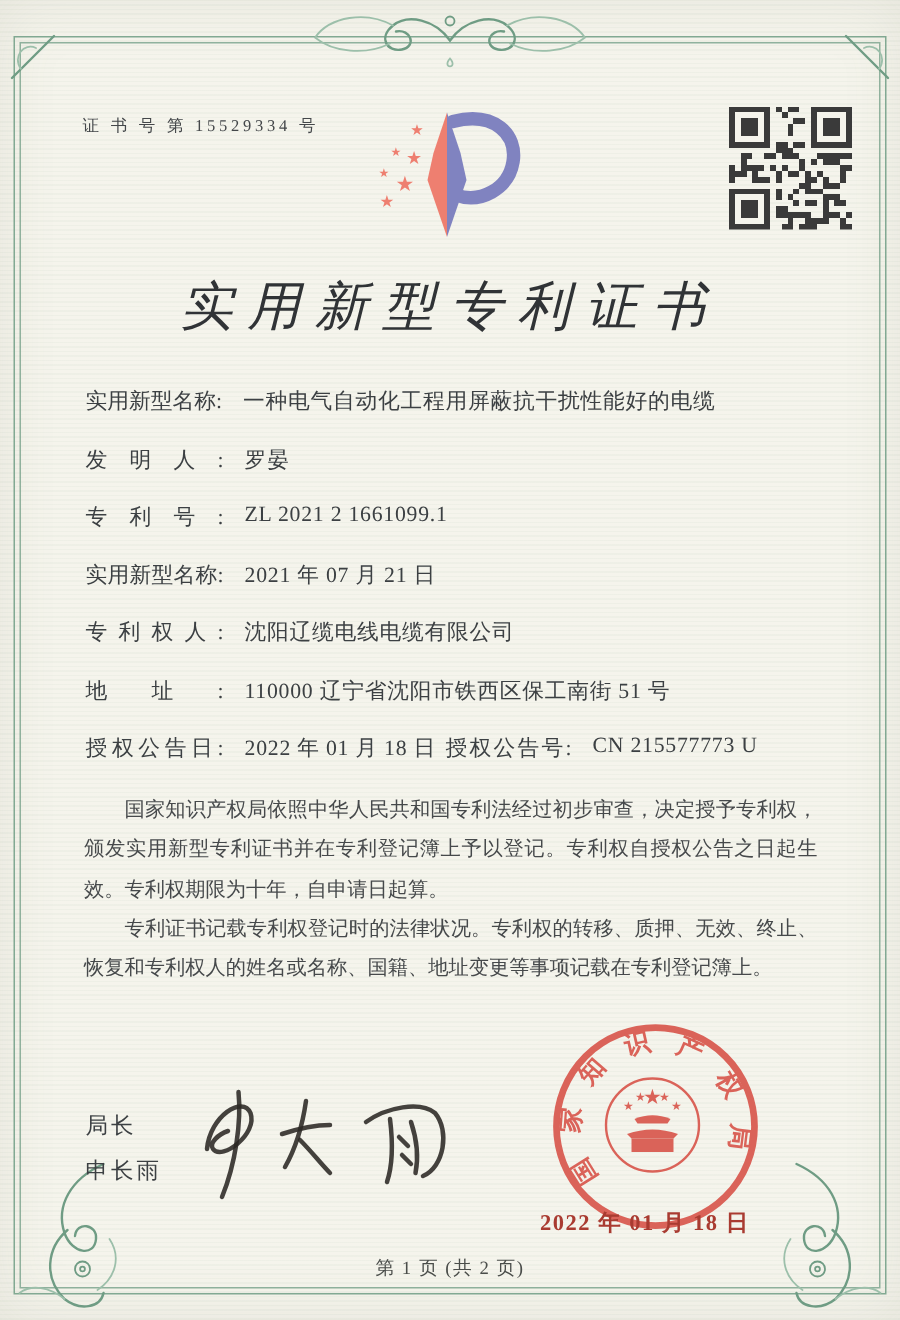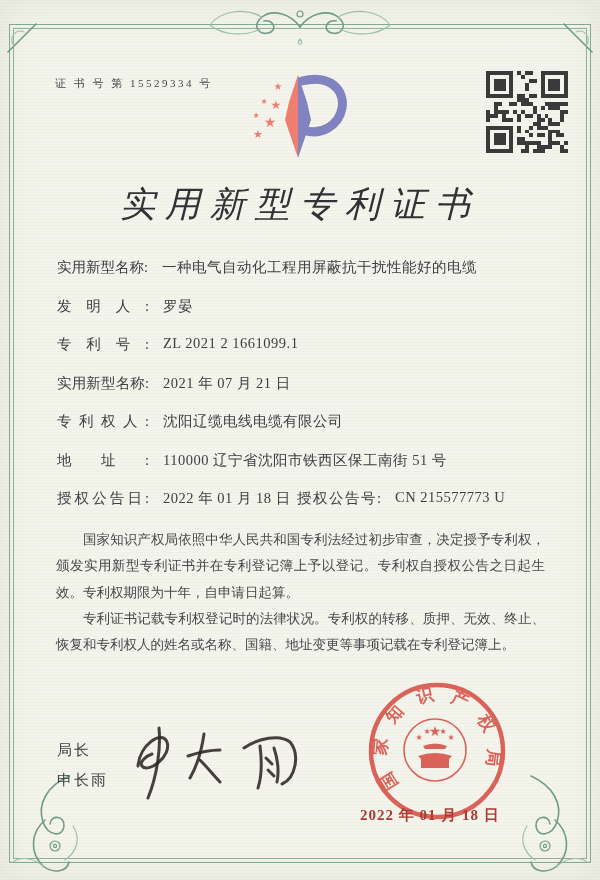--- a/index.html
+++ b/index.html
@@ -298,14 +298,15 @@
       <text class="emb" x="65" y="58" font-size="8" text-anchor="middle" style="font-family:'DejaVu Sans',sans-serif">★</text>
       <text class="emb" x="81" y="58" font-size="8" text-anchor="middle" style="font-family:'DejaVu Sans',sans-serif">★</text>
       <text class="emb" x="89" y="64" font-size="8" text-anchor="middle" style="font-family:'DejaVu Sans',sans-serif">★</text>
       <path class="emb" d="M61,70 Q73,65 85,70 L83,73 L63,73 Z"></path>
       <path class="emb" d="M56,80 Q73,74 90,80 L87,83 L59,83 Z"></path>
       <path class="emb" d="M59,83 h28 v9 h-28 Z"></path>
     </g>
   </svg>
   <div class="seal-date">2022 年 01 月 18 日</div>
 
+  <div class="footer">第 1 页 (共 2 页)</div>
 
 </div>
 
 </body></html>

